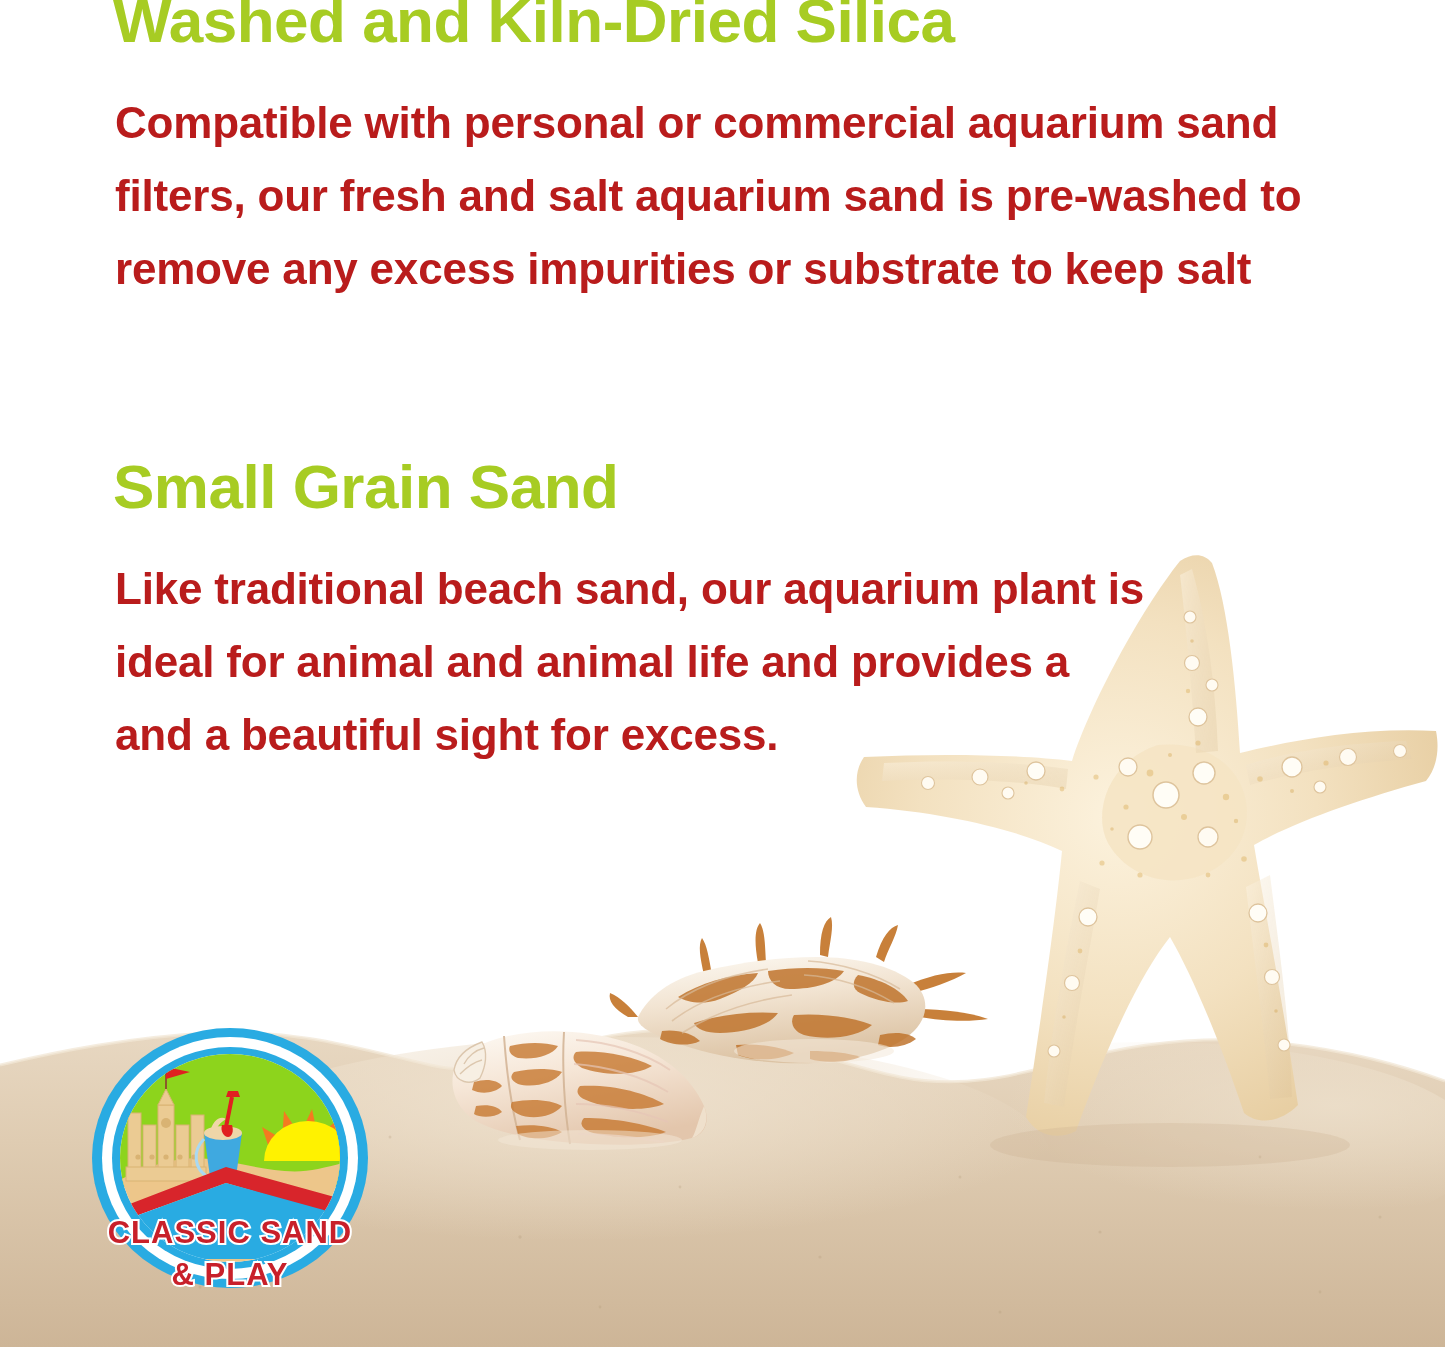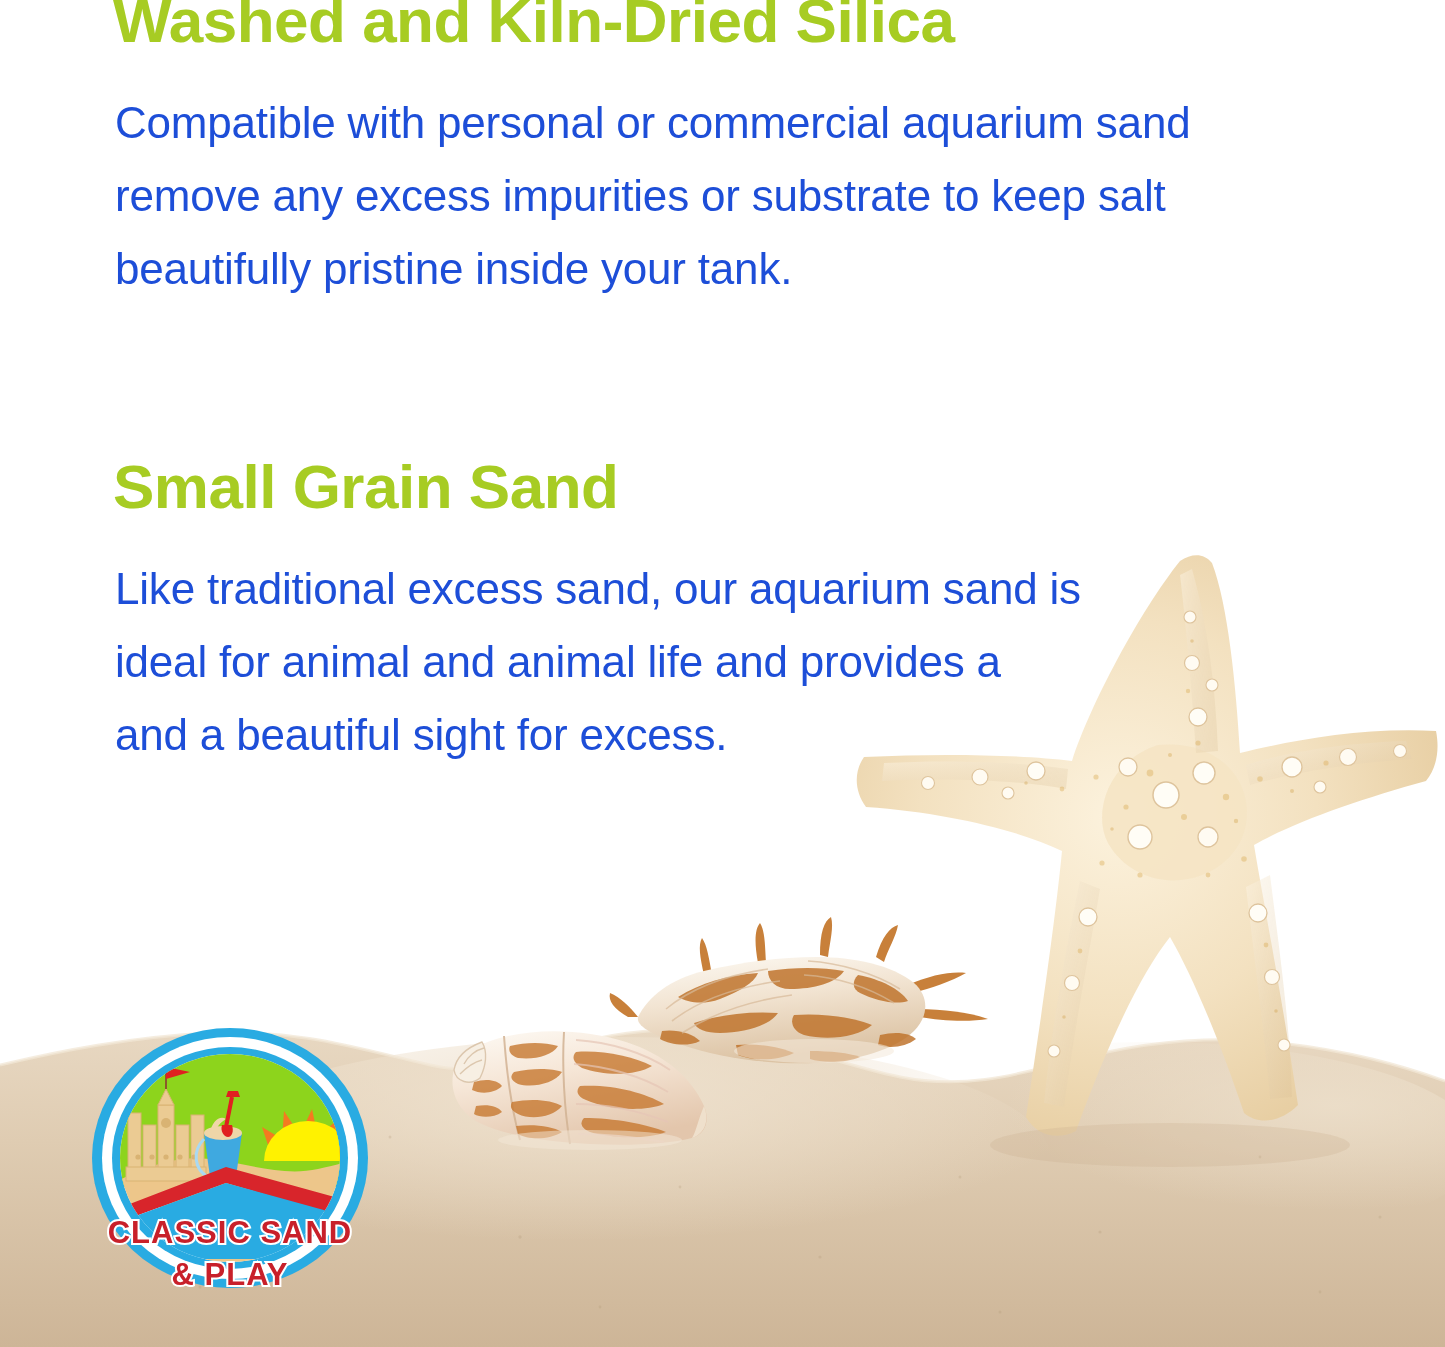--- a/index.html
+++ b/index.html
@@ -42,24 +42,24 @@
   }
   .heading-2 {
     position: absolute;
     left: 0;
     top: 456px;
   }
   .para {
     position: absolute;
     left: 2px;
     font-family: "Liberation Sans", sans-serif;
-    font-weight: normal;
+    font-weight: bold;
     font-size: 44px;
     line-height: 73px;
-    color: #1d4ed8;
+    color: #b91c1c;
     letter-spacing: -0.2px;
   }
   .para-1 { top: 86px; width: 1190px; }
   .para-2 { top: 552px; width: 1040px; }
   .para .ln { display: block; white-space: nowrap; }
 
   
   .sand-layer {
     position: absolute;
     left: 0;
@@ -433,27 +433,27 @@
       <text class="logo-text" x="144" y="258" font-size="31" text-anchor="middle">&amp; PLAY</text>
     </svg>
   </div>
 
   <div class="copy-block">
 
     <div class="heading heading-1">Washed and Kiln-Dried Silica</div>
 
     <div class="para para-1">
       <span class="ln">Compatible with personal or commercial aquarium sand</span>
+      <span class="ln">filters, our fresh and salt aquarium sand is pre-washed to</span>
       <span class="ln">remove any excess impurities or substrate to keep salt</span>
-      <span class="ln">beautifully pristine inside your tank.</span>
     </div>
 
     <div class="heading heading-2">Small Grain Sand</div>
 
     <div class="para para-2">
-      <span class="ln">Like traditional excess sand, our aquarium sand is</span>
+      <span class="ln">Like traditional beach sand, our aquarium plant is</span>
       <span class="ln">ideal for animal and animal life and provides a</span>
       <span class="ln">and a beautiful sight for excess.</span>
     </div>
 
   </div>
 
 </div>
 
 </body></html>

